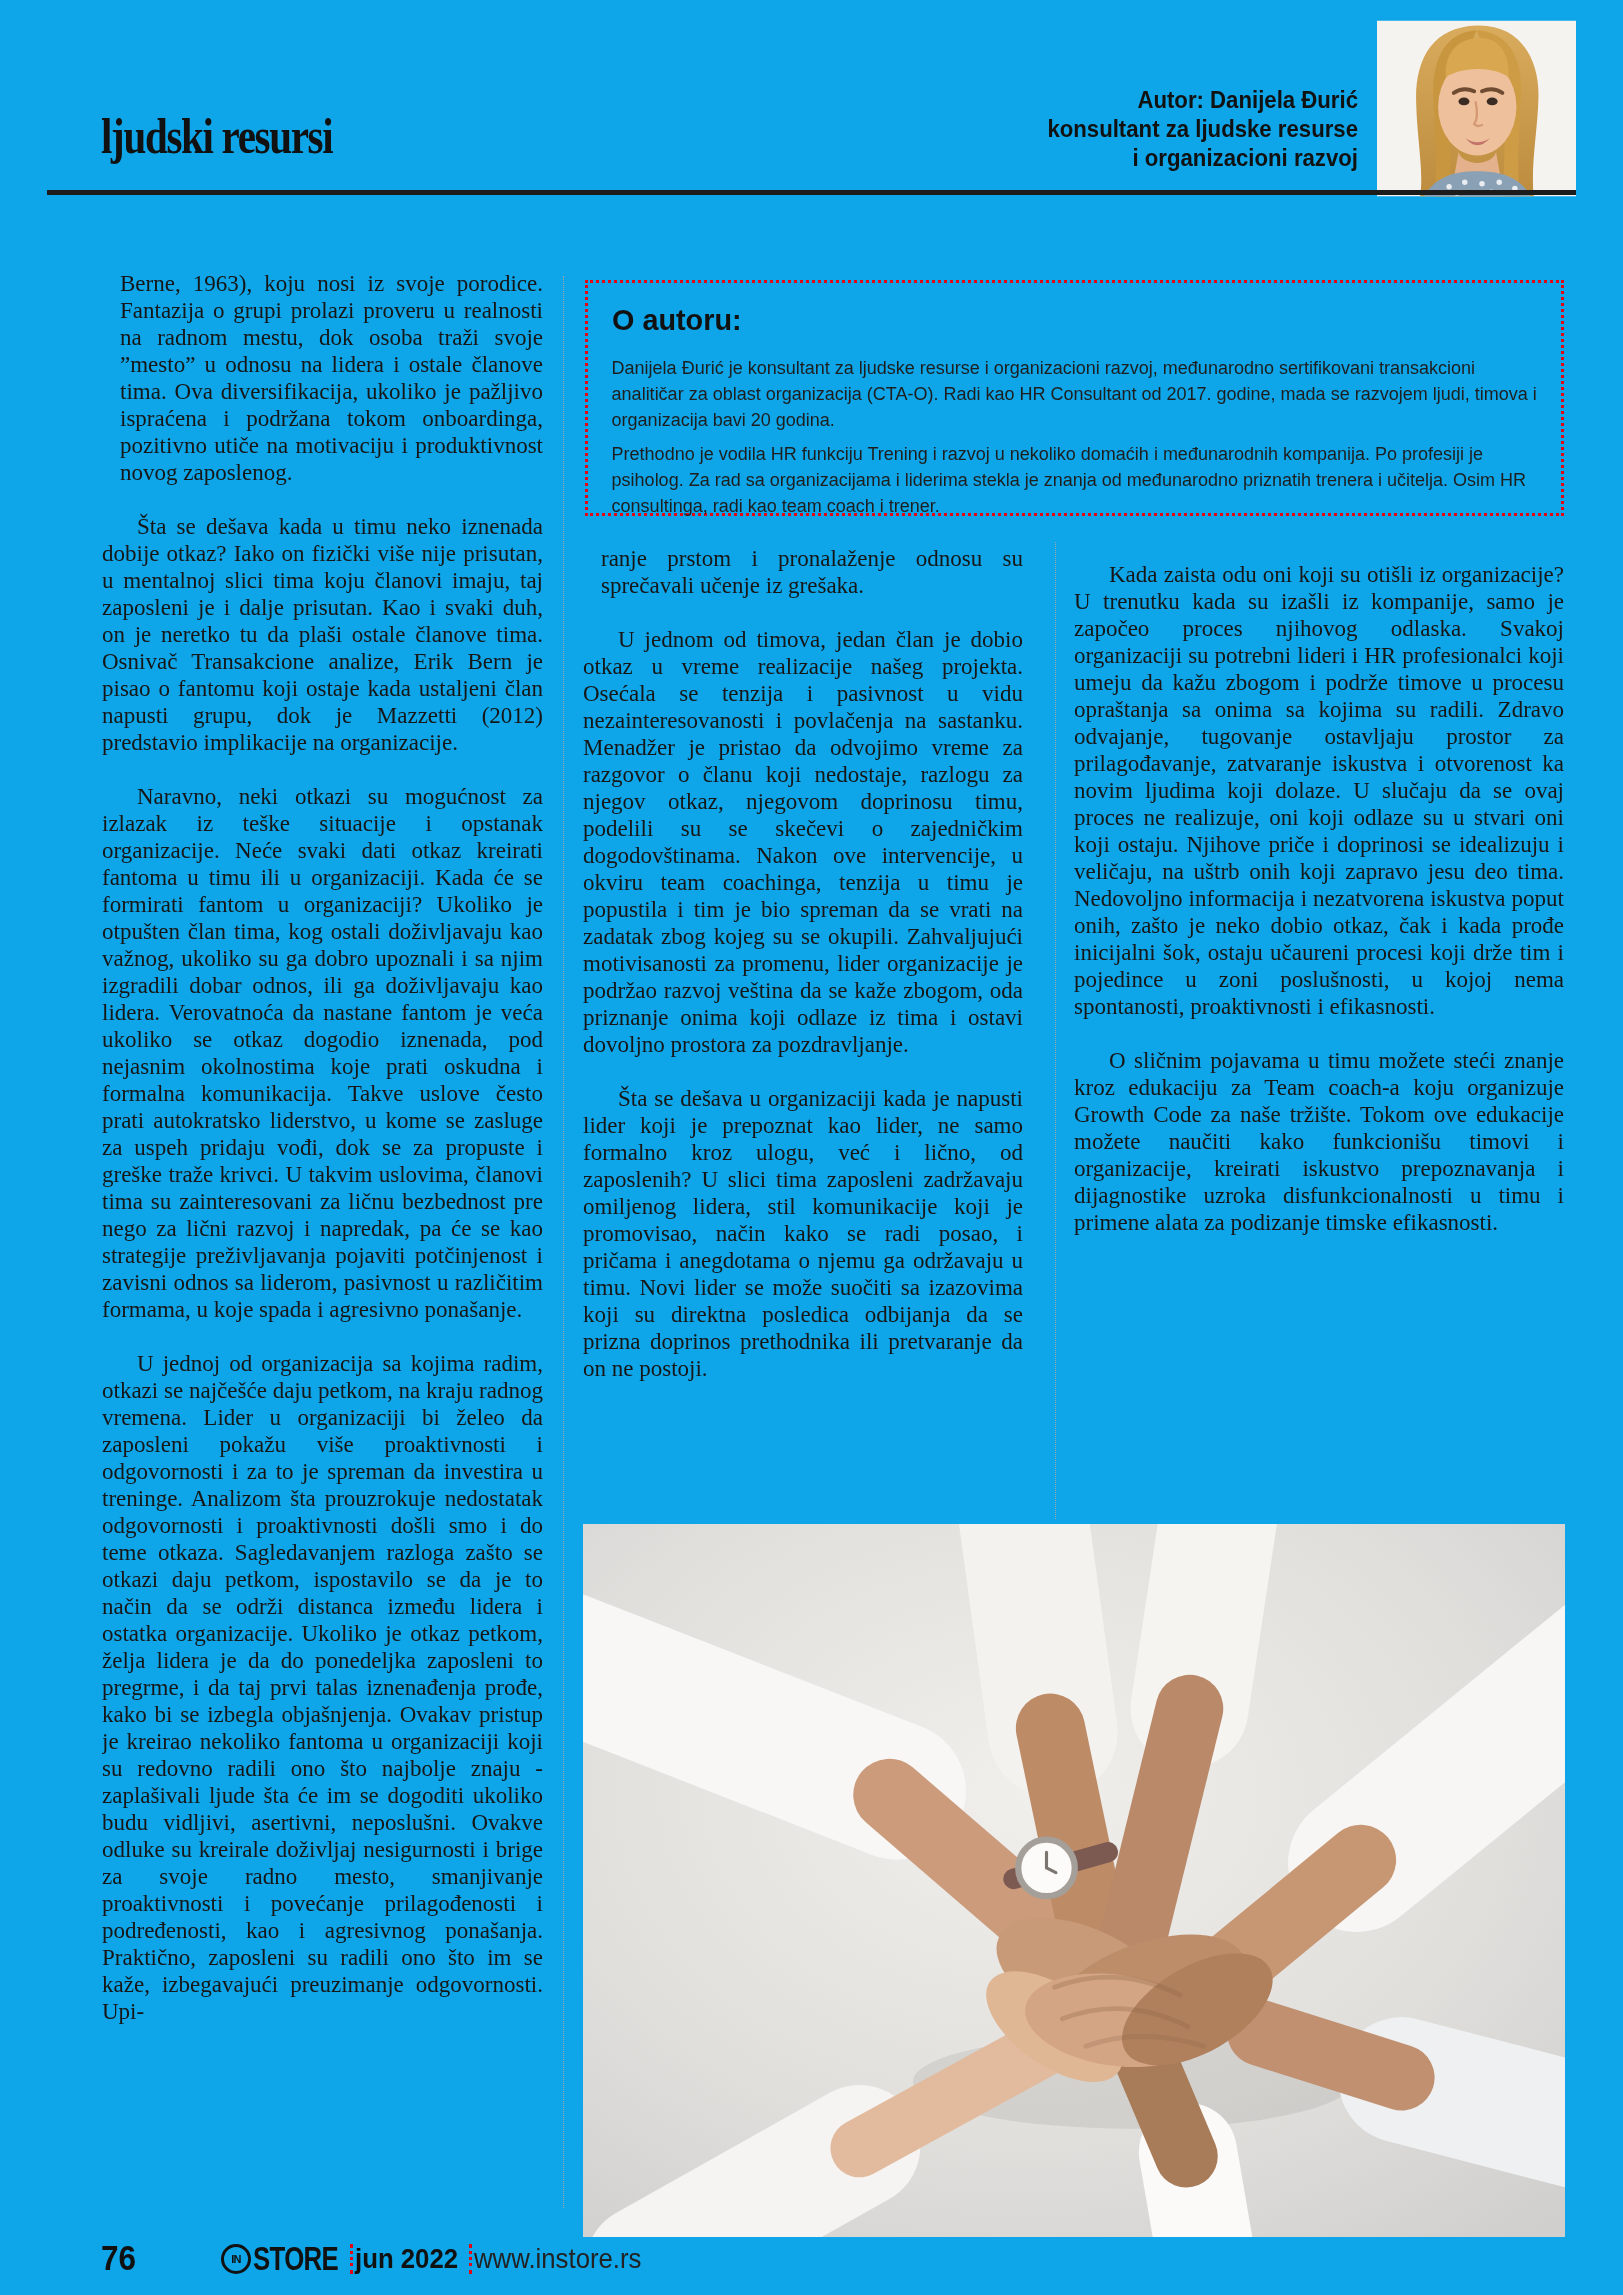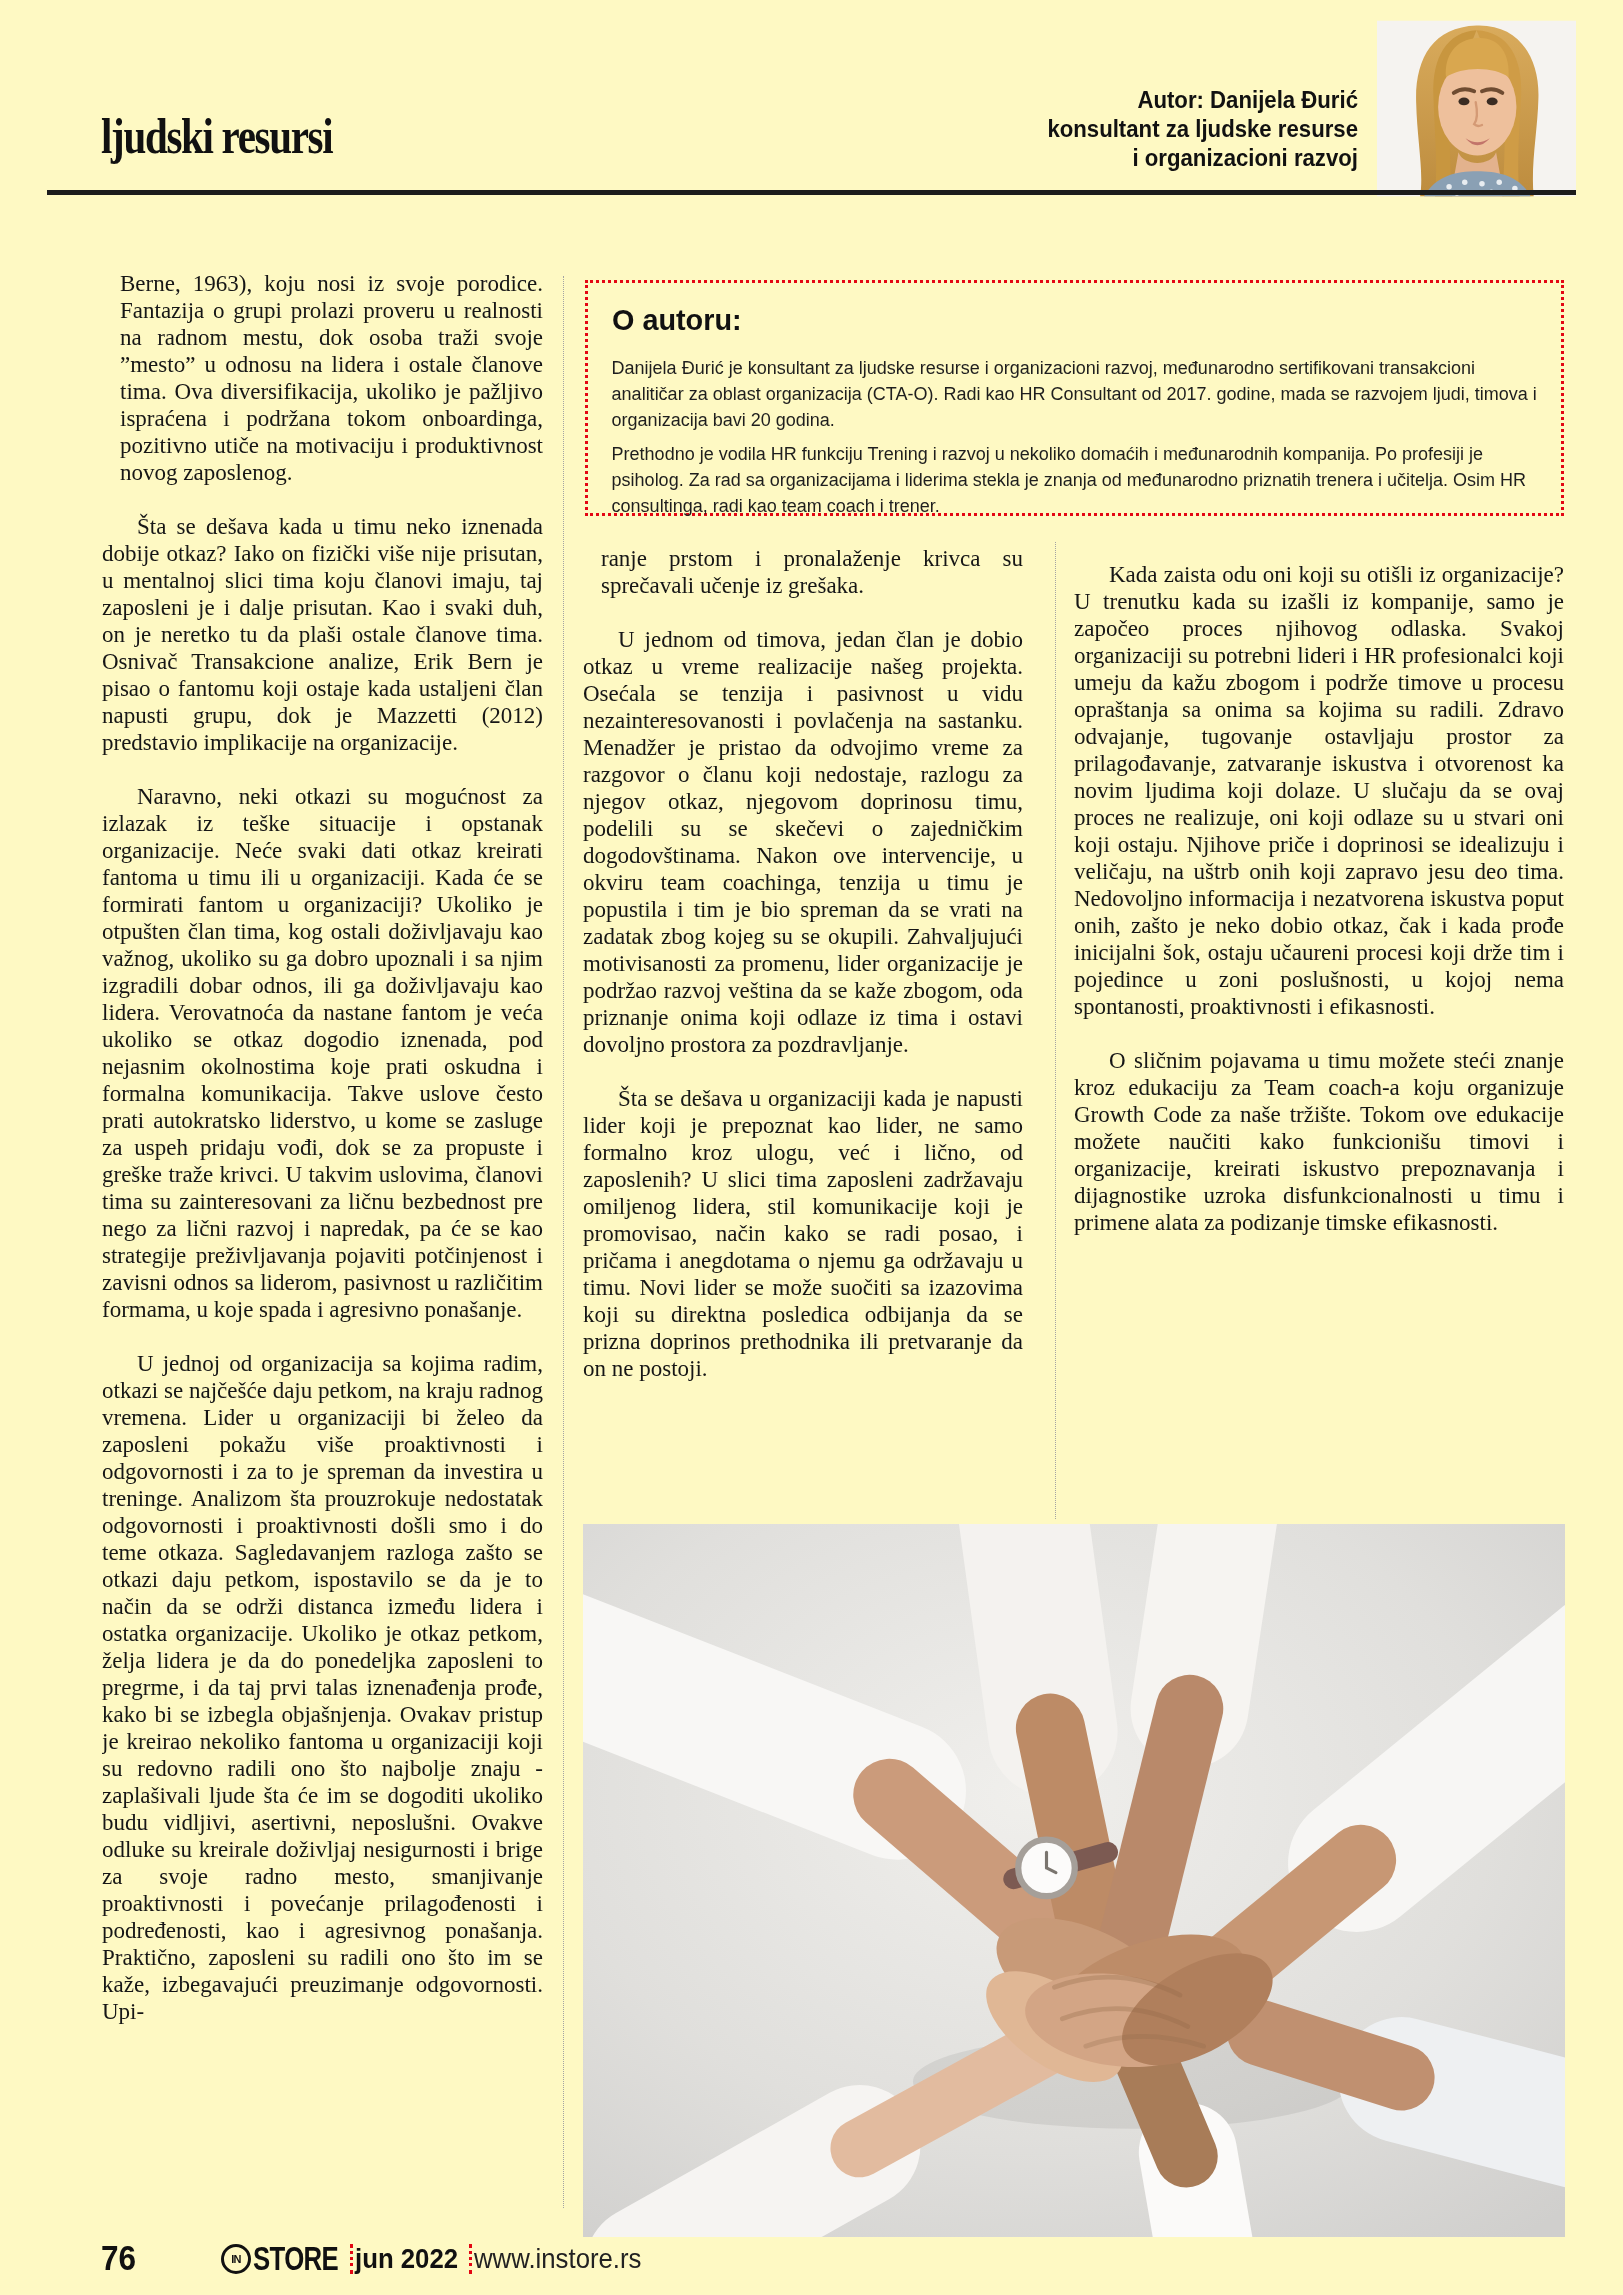--- a/index.html
+++ b/index.html
@@ -1,17 +1,17 @@
 <!DOCTYPE html>
 <html lang="sr" style="font-size:12.6px"><head>
 <meta charset="utf-8">
 <style>
   html,body{margin:0;padding:0;background:#888;}
   .page{
-    position:relative;width:1623px;height:2295px;background:#fef9c3;
+    position:relative;width:1623px;height:2295px;background:#0ea5e9;
     font-family:"Liberation Serif",serif;color:#1b1b1b;overflow:hidden;
   }
   
   .masthead-title{
     position:absolute;left:101px;top:107px;
     font-family:"Liberation Serif",serif;font-weight:bold;font-size:50px;
     letter-spacing:-1.6px;color:#111;
     transform:scaleX(.82);transform-origin:left center;white-space:nowrap;
   }
   .author-credit{
@@ -150,21 +150,21 @@
   <div class="v-sep v-sep-2"></div>
 
   <div class="col col-1">
     <p class="para no-indent">Berne, 1963), koju nosi iz svoje porodice. Fantazija o grupi prolazi proveru u realnosti na radnom mestu, dok osoba traži svoje ”mesto” u odnosu na lidera i ostale članove tima. Ova diversifikacija, ukoliko je pažljivo ispraćena i podržana tokom onboardinga, pozitivno utiče na motivaciju i produktivnost novog zaposlenog.</p>
     <p class="para">Šta se dešava kada u timu neko iznenada dobije otkaz? Iako on fizički više nije prisutan, u mentalnoj slici tima koju članovi imaju, taj zaposleni je i dalje prisutan. Kao i svaki duh, on je neretko tu da plaši ostale članove tima. Osnivač Transakcione analize, Erik Bern je pisao o fantomu koji ostaje kada ustaljeni član napusti grupu, dok je Mazzetti (2012) predstavio implikacije na organizacije.</p>
     <p class="para">Naravno, neki otkazi su mogućnost za izlazak iz teške situacije i opstanak organizacije. Neće svaki dati otkaz kreirati fantoma u timu ili u organizaciji. Kada će se formirati fantom u organizaciji? Ukoliko je otpušten član tima, kog ostali doživljavaju kao važnog, ukoliko su ga dobro upoznali i sa njim izgradili dobar odnos, ili ga doživljavaju kao lidera. Verovatnoća da nastane fantom je veća ukoliko se otkaz dogodio iznenada, pod nejasnim okolnostima koje prati oskudna i formalna komunikacija. Takve uslove često prati autokratsko liderstvo, u kome se zasluge za uspeh pridaju vođi, dok se za propuste i greške traže krivci. U takvim uslovima, članovi tima su zainteresovani za ličnu bezbednost pre nego za lični razvoj i napredak, pa će se kao strategije preživljavanja pojaviti potčinjenost i zavisni odnos sa liderom, pasivnost u različitim formama, u koje spada i agresivno ponašanje.</p>
     <p class="para">U jednoj od organizacija sa kojima radim, otkazi se najčešće daju petkom, na kraju radnog vremena. Lider u organizaciji bi želeo da zaposleni pokažu više proaktivnosti i odgovornosti i za to je spreman da investira u treninge. Analizom šta prouzrokuje nedostatak odgovornosti i proaktivnosti došli smo i do teme otkaza. Sagledavanjem razloga zašto se otkazi daju petkom, ispostavilo se da je to način da se održi distanca između lidera i ostatka organizacije. Ukoliko je otkaz petkom, želja lidera je da do ponedeljka zaposleni to pregrme, i da taj prvi talas iznenađenja prođe, kako bi se izbegla objašnjenja. Ovakav pristup je kreirao nekoliko fantoma u organizaciji koji su redovno radili ono što najbolje znaju - zaplašivali ljude šta će im se dogoditi ukoliko budu vidljivi, asertivni, neposlušni. Ovakve odluke su kreirale doživljaj nesigurnosti i brige za svoje radno mesto, smanjivanje proaktivnosti i povećanje prilagođenosti i podređenosti, kao i agresivnog ponašanja. Praktično, zaposleni su radili ono što im se kaže, izbegavajući preuzimanje odgovornosti. Upi-</p>
   </div>
 
   <div class="col col-2">
-    <p class="para no-indent">ranje prstom i pronalaženje krivca su sprečavali učenje iz grešaka.</p>
+    <p class="para no-indent">ranje prstom i pronalaženje odnosu su sprečavali učenje iz grešaka.</p>
     <p class="para">U jednom od timova, jedan član je dobio otkaz u vreme realizacije našeg projekta. Osećala se tenzija i pasivnost u vidu nezainteresovanosti i povlačenja na sastanku. Menadžer je pristao da odvojimo vreme za razgovor o članu koji nedostaje, razlogu za njegov otkaz, njegovom doprinosu timu, podelili su se skečevi o zajedničkim dogodovštinama. Nakon ove intervencije, u okviru team coachinga, tenzija u timu je popustila i tim je bio spreman da se vrati na zadatak zbog kojeg su se okupili. Zahvaljujući motivisanosti za promenu, lider organizacije je podržao razvoj veština da se kaže zbogom, oda priznanje onima koji odlaze iz tima i ostavi dovoljno prostora za pozdravljanje.</p>
     <p class="para">Šta se dešava u organizaciji kada je napusti lider koji je prepoznat kao lider, ne samo formalno kroz ulogu, već i lično, od zaposlenih? U slici tima zaposleni zadržavaju omiljenog lidera, stil komunikacije koji je promovisao, način kako se radi posao, i pričama i anegdotama o njemu ga održavaju u timu. Novi lider se može suočiti sa izazovima koji su direktna posledica odbijanja da se prizna doprinos prethodnika ili pretvaranje da on ne postoji.</p>
   </div>
 
   <div class="col col-3">
     <p class="para">Kada zaista odu oni koji su otišli iz organizacije? U trenutku kada su izašli iz kompanije, samo je započeo proces njihovog odlaska. Svakoj organizaciji su potrebni lideri i HR profesionalci koji umeju da kažu zbogom i podrže timove u procesu opraštanja sa onima sa kojima su radili. Zdravo odvajanje, tugovanje ostavljaju prostor za prilagođavanje, zatvaranje iskustva i otvorenost ka novim ljudima koji dolaze. U slučaju da se ovaj proces ne realizuje, oni koji odlaze su u stvari oni koji ostaju. Njihove priče i doprinosi se idealizuju i veličaju, na uštrb onih koji zapravo jesu deo tima. Nedovoljno informacija i nezatvorena iskustva poput onih, zašto je neko dobio otkaz, čak i kada prođe inicijalni šok, ostaju učaureni procesi koji drže tim i pojedince u zoni poslušnosti, u kojoj nema spontanosti, proaktivnosti i efikasnosti.</p>
     <p class="para">O sličnim pojavama u timu možete steći znanje kroz edukaciju za Team coach-a koju organizuje Growth Code za naše tržište. Tokom ove edukacije možete naučiti kako funkcionišu timovi i organizacije, kreirati iskustvo prepoznavanja i dijagnostike uzroka disfunkcionalnosti u timu i primene alata za podizanje timske efikasnosti.</p>
   </div>
 
   <div class="team-photo">

